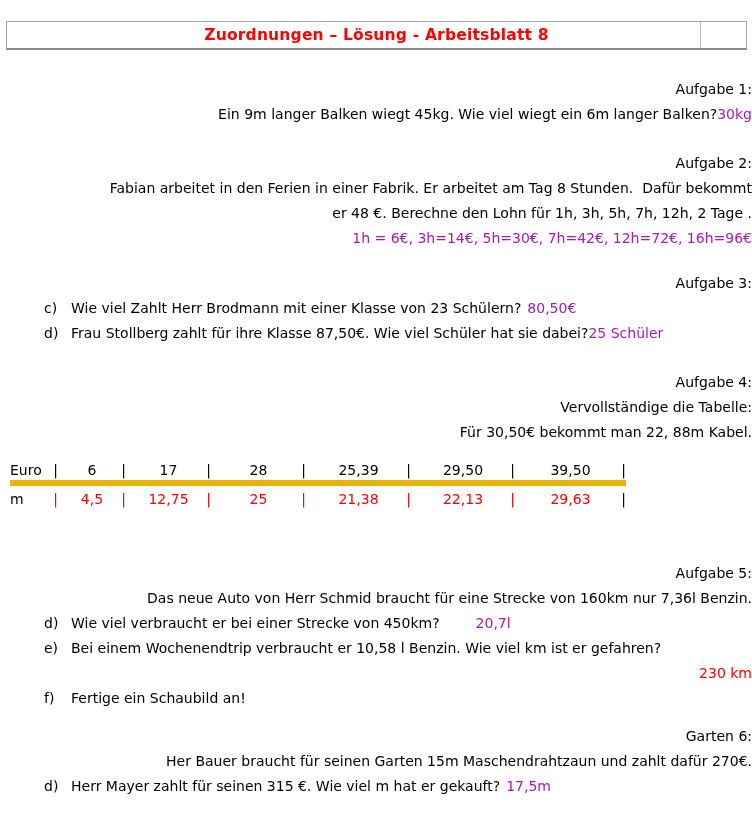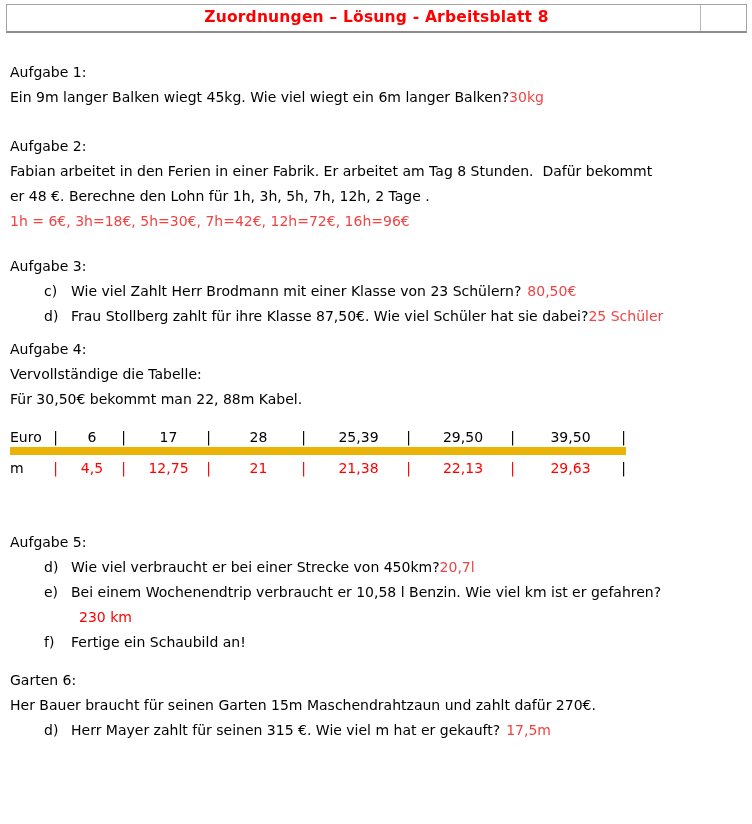--- a/index.html
+++ b/index.html
@@ -10,68 +10,69 @@
     font-family: "DejaVu Sans", sans-serif;
     font-size: 14px;
     line-height: 25px;
     color: #000000;
   }
   .page { position: relative; width: 752px; height: 824px; }
 
   
   .title-box {
     position: relative;
-    margin: 4px 5px 0 6px;
+    margin: 21px 5px 0 6px;
     height: 26px;
     border: 1px solid #a3a3a3;
     border-bottom: 2px solid #8c8c8c;
     display: flex;
+    align-items: center;
     justify-content: center;
   }
   .title-text {
     color: #ff0000;
     font-weight: bold;
     font-size: 15.5px;
     letter-spacing: 0.2px;
     white-space: pre;
   }
   .title-divider {
     position: absolute;
     right: 45px; top: 0; bottom: 0;
     width: 1px;
     background: #b8b8b8;
   }
 
   .content { padding-left: 10px; }
 
-  .line { white-space: pre; }
+  .line { white-space: pre; text-align: right; }
   .heading { white-space: pre; }
 
   .item { padding-left: 34px; white-space: pre; }
   .item-label { display: inline-block; width: 27px; }
 
-  .ans { color: #ef4444; }
+  .ans { color: #a21caf; }
   .ans.gap-s { margin-left: 6px; }
-  .ans.gap-l { }
-  .item-answer { padding-left: 69px; color: #ff0000; white-space: pre; }
+  .ans.gap-l { margin-left: 36px; }
+  .item-answer { padding-left: 69px; color: #ff0000; white-space: pre; text-align: right; }
 
   
   #task1 { margin-top: 27px; }
   #task2 { margin-top: 24px; }
   #task3 { margin-top: 20px; }
-  #task4 { margin-top: 8px; }
+  #task4 { margin-top: 24px; }
   #task5 { margin-top: 50px; }
   #task6 { margin-top: 13px; }
 
   
   .ktable { width: 616px; margin-top: 15px; }
   .trow { display: flex; position: relative; }
   .trow1 {
     height: 20px; line-height: 20px;
-    border-bottom: 8px solid #eab308;
+    border-bottom: 6px solid #eab308;
   }
   .trow2 {
     height: 23px; line-height: 23px;
     margin-top: 2px;
     color: #ff0000;
   }
   .tcell { position: relative; display: block; height: 100%; }
   .tcell .val { display: block; text-align: center; width: 100%; }
   .tcell.tlabel .val { text-align: left; }
   .tcell .pipe { position: absolute; right: 0; top: 0; }
@@ -99,21 +100,21 @@
 
     <section id="task1">
       <div class="line heading">Aufgabe 1:</div>
       <div class="line"><span>Ein 9m langer Balken wiegt 45kg. Wie viel wiegt ein 6m langer Balken?</span><span class="ans">30kg</span></div>
     </section>
 
     <section id="task2">
       <div class="line heading">Aufgabe 2:</div>
       <div class="line">Fabian arbeitet in den Ferien in einer Fabrik. Er arbeitet am Tag 8 Stunden.  Dafür bekommt</div>
       <div class="line">er 48 €. Berechne den Lohn für 1h, 3h, 5h, 7h, 12h, 2 Tage .</div>
-      <div class="line ans">1h = 6€, 3h=18€, 5h=30€, 7h=42€, 12h=72€, 16h=96€</div>
+      <div class="line ans">1h = 6€, 3h=14€, 5h=30€, 7h=42€, 12h=72€, 16h=96€</div>
     </section>
 
     <section id="task3">
       <div class="line heading">Aufgabe 3:</div>
       <div class="item"><span class="item-label">c)</span><span>Wie viel Zahlt Herr Brodmann mit einer Klasse von 23 Schülern?</span><span class="ans gap-s">80,50€</span></div>
       <div class="item"><span class="item-label">d)</span><span>Frau Stollberg zahlt für ihre Klasse 87,50€. Wie viel Schüler hat sie dabei?</span><span class="ans">25 Schüler</span></div>
     </section>
 
     <section id="task4">
       <div class="line heading">Aufgabe 4:</div>
@@ -158,41 +159,42 @@
             </span>
           <span class="tcell cv1">
               <span class="val">4,5</span>
               <span class="pipe">|</span>
             </span>
           <span class="tcell cv2">
               <span class="val">12,75</span>
               <span class="pipe">|</span>
             </span>
           <span class="tcell cv3">
-              <span class="val">21</span>
+              <span class="val">25</span>
               <span class="pipe">|</span>
             </span>
           <span class="tcell cv4">
               <span class="val">21,38</span>
               <span class="pipe">|</span>
             </span>
           <span class="tcell cv5">
               <span class="val">22,13</span>
               <span class="pipe">|</span>
             </span>
           <span class="tcell cv6">
               <span class="val">29,63</span>
               <span class="pipe black">|</span>
             </span>
         </div>
       </div>
     </section>
 
     <section id="task5">
       <div class="line heading">Aufgabe 5:</div>
+      <div class="line">Das neue Auto von Herr Schmid braucht für eine Strecke von 160km nur 7,36l Benzin.</div>
       <div class="item"><span class="item-label">d)</span><span>Wie viel verbraucht er bei einer Strecke von 450km?</span><span class="ans gap-l">20,7l</span></div>
       <div class="item"><span class="item-label">e)</span><span>Bei einem Wochenendtrip verbraucht er 10,58 l Benzin. Wie viel km ist er gefahren?</span></div>
       <div class="item-answer">230 km</div>
       <div class="item"><span class="item-label">f)</span><span>Fertige ein Schaubild an!</span></div>
     </section>
 
     <section id="task6">
       <div class="line heading">Garten 6:</div>
       <div class="line">Her Bauer braucht für seinen Garten 15m Maschendrahtzaun und zahlt dafür 270€.</div>
       <div class="item"><span class="item-label">d)</span><span>Herr Mayer zahlt für seinen 315 €. Wie viel m hat er gekauft?</span><span class="ans gap-s">17,5m</span></div>

